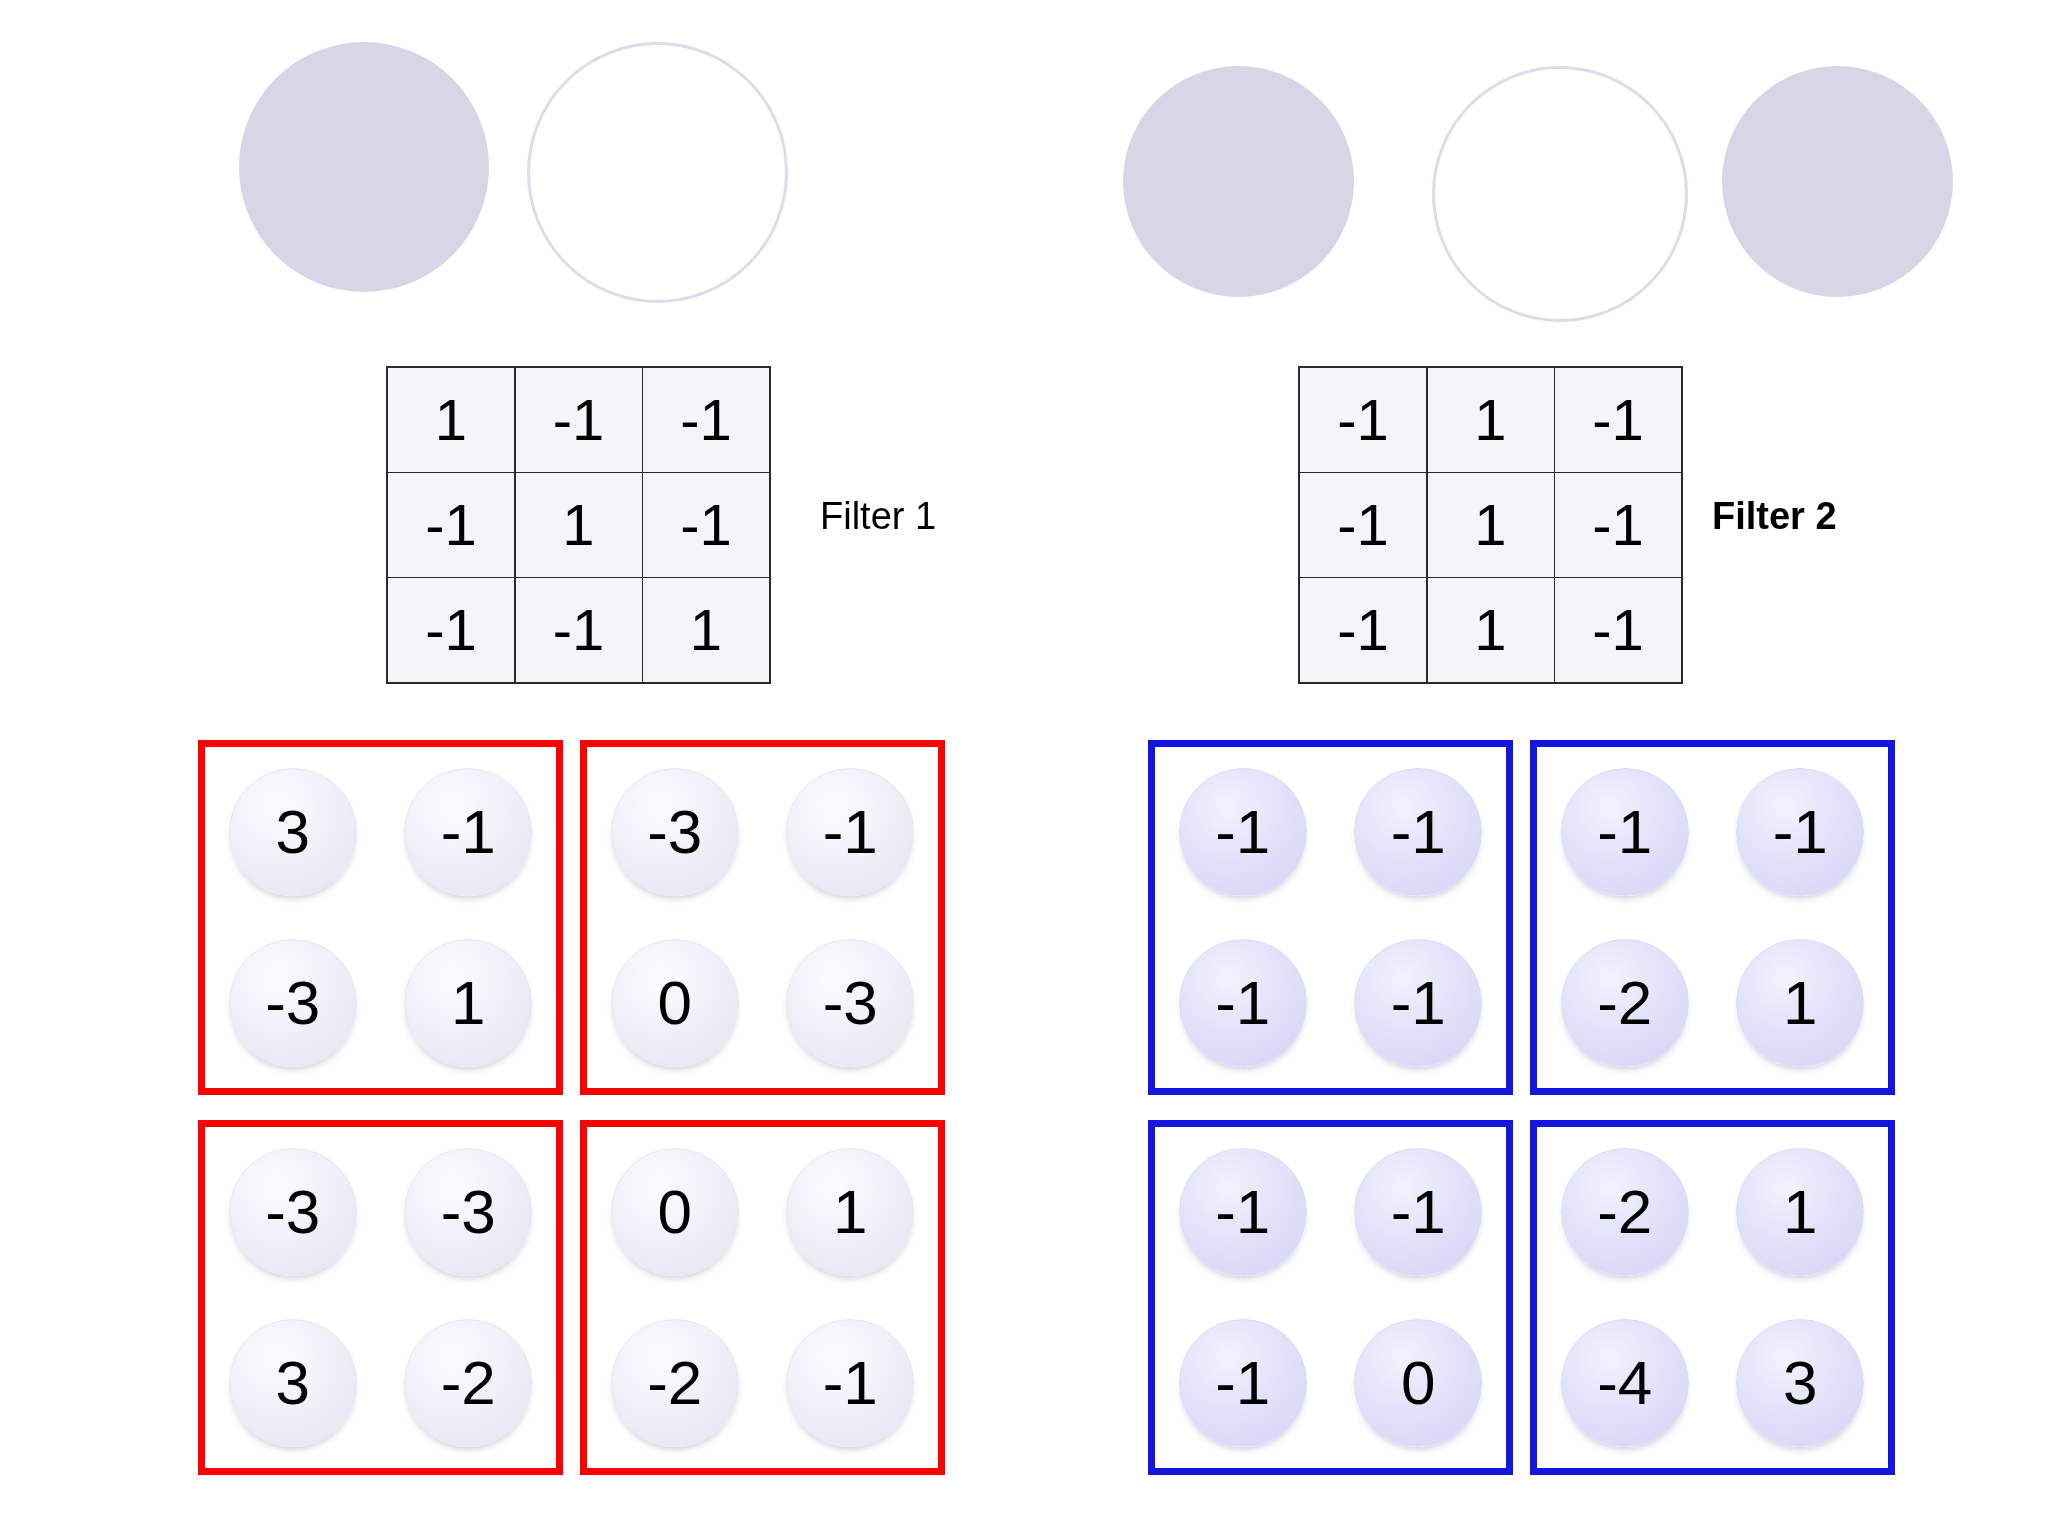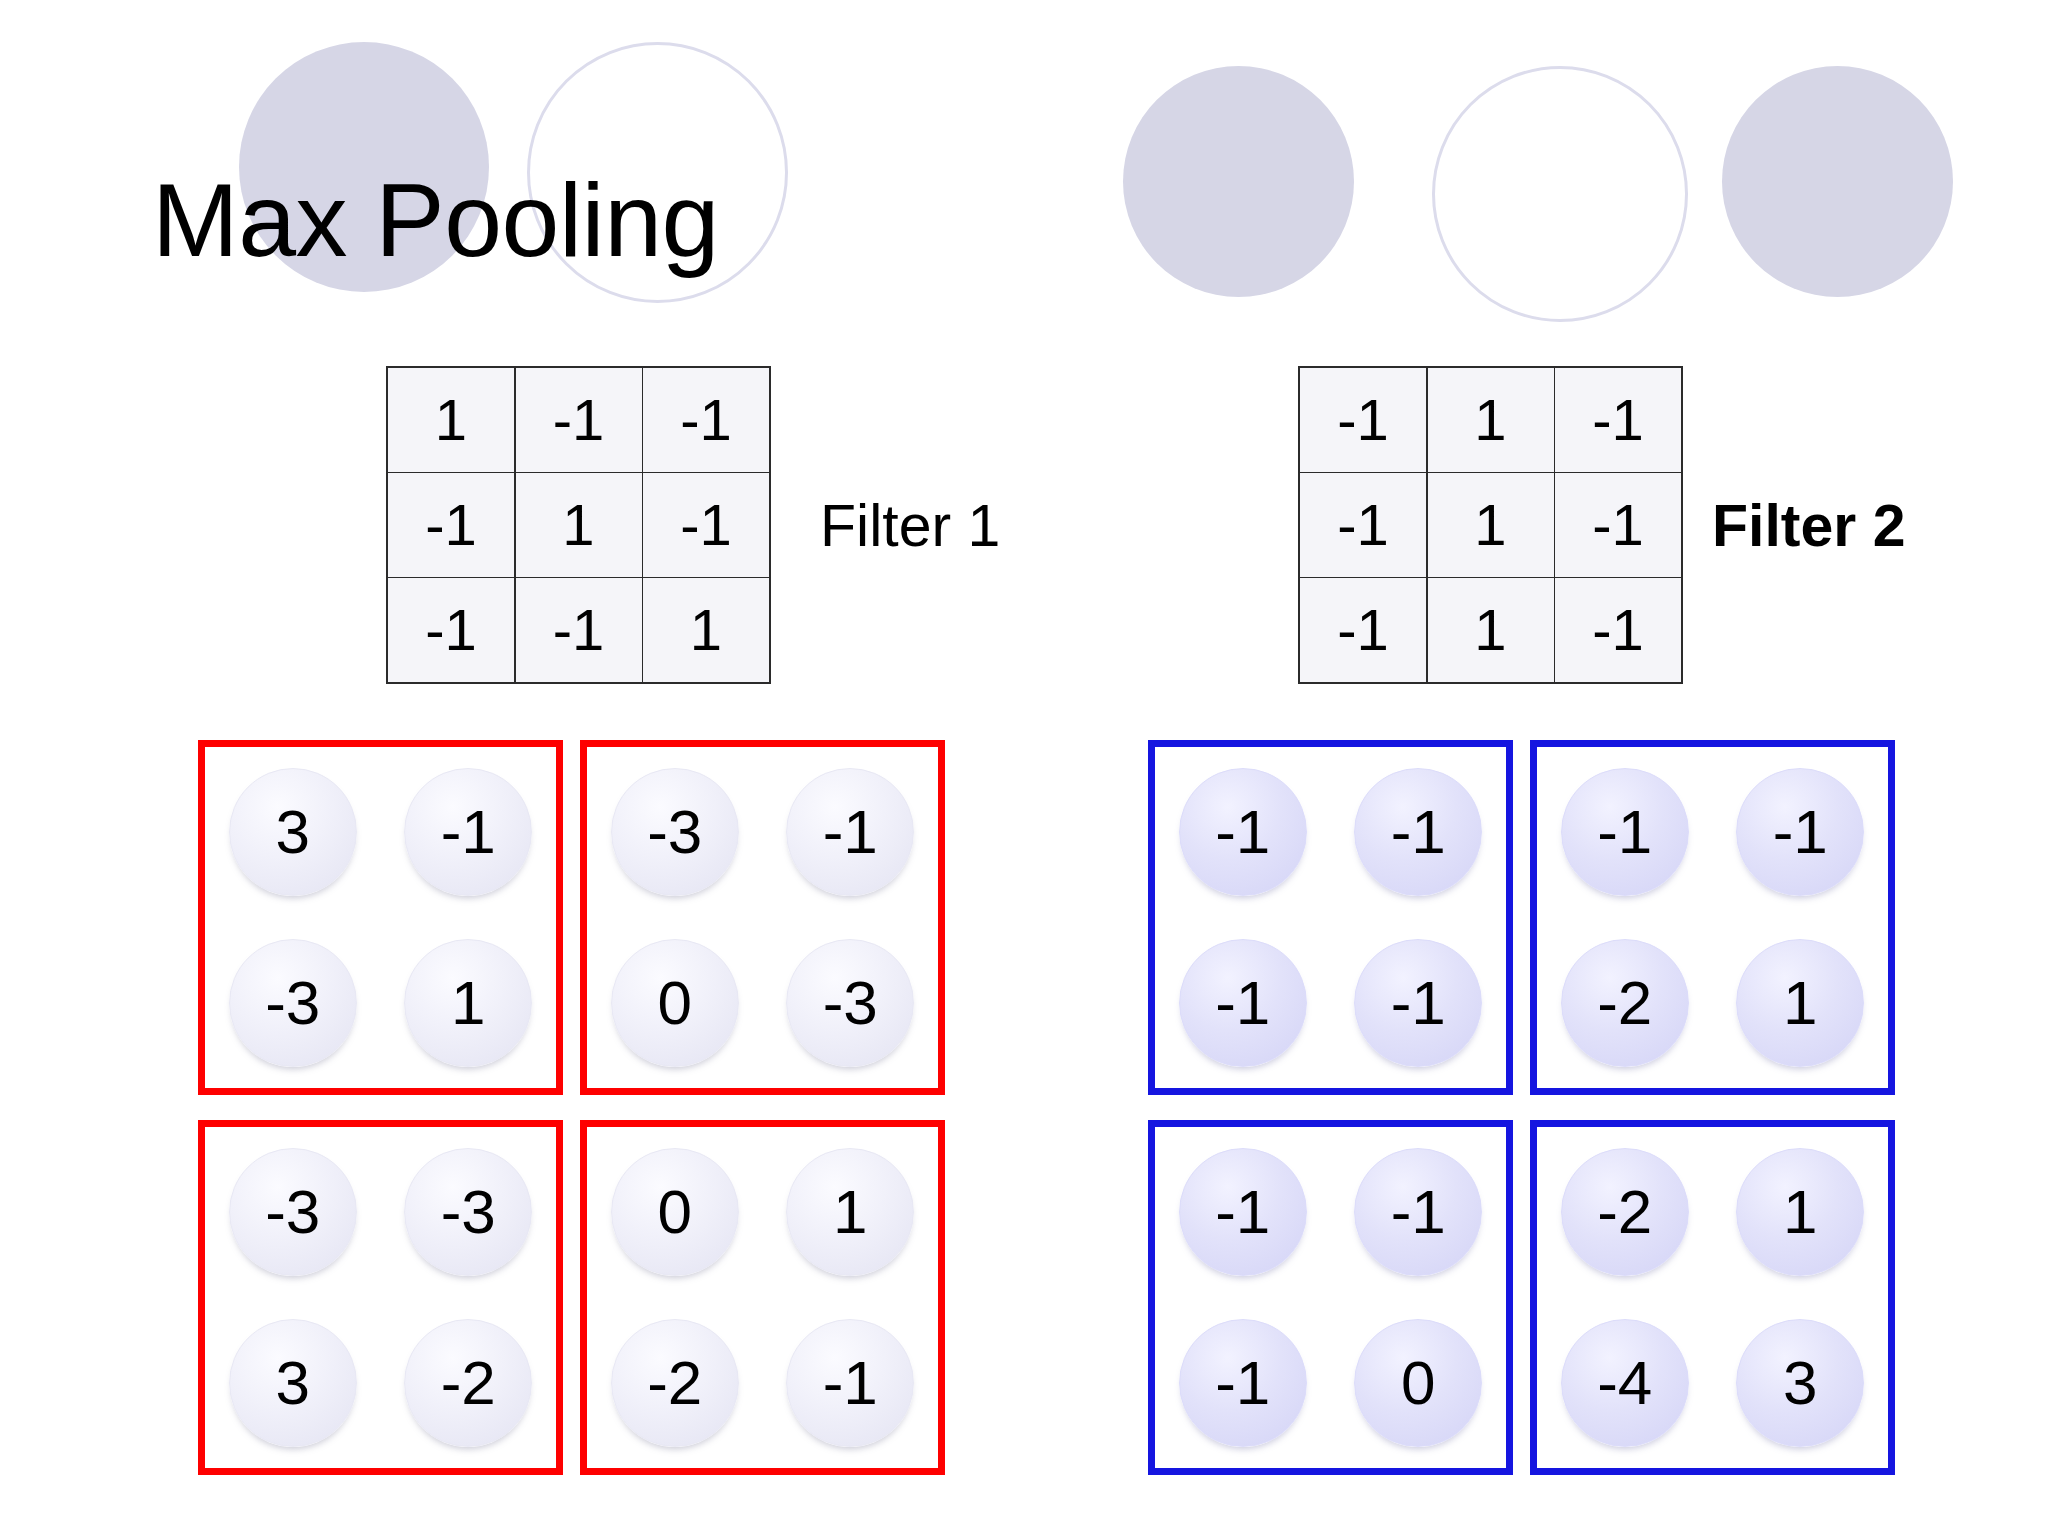--- a/index.html
+++ b/index.html
@@ -45,21 +45,21 @@
     background:#f5f5f9;
     display:flex;
     align-items:center;
     justify-content:center;
     font-size:58px;
     color:#000000;
     line-height:1;
   }
   .filter-label {
     position:absolute;
-    font-size:59px;
+    font-size:38px;
     color:#000000;
     white-space:nowrap;
     line-height:1;
   }
 
   
   .block {
     position:absolute;
     display:grid;
     grid-template-columns:1fr 1fr;
@@ -101,21 +101,20 @@
 <body>
 
 <div id="slide">
 
   <div class="deco filled" style="left:239px;  top:42px;  width:250px; height:250px;"></div>
   <div class="deco outline" style="left:527px;  top:42px;  width:261px; height:261px;"></div>
   <div class="deco filled" style="left:1123px; top:66px;  width:231px; height:231px;"></div>
   <div class="deco outline" style="left:1432px; top:66px;  width:256px; height:256px;"></div>
   <div class="deco filled" style="left:1722px; top:66px;  width:231px; height:231px;"></div>
 
-  <div id="title">Max Pooling</div>
 
   <div class="filter-grid" style="left:386px; top:366px; width:385px; height:318px;">
     <div class="filter-cell">1</div>
     <div class="filter-cell">-1</div>
     <div class="filter-cell">-1</div>
     <div class="filter-cell">-1</div>
     <div class="filter-cell">1</div>
     <div class="filter-cell">-1</div>
     <div class="filter-cell">-1</div>
     <div class="filter-cell">-1</div>

